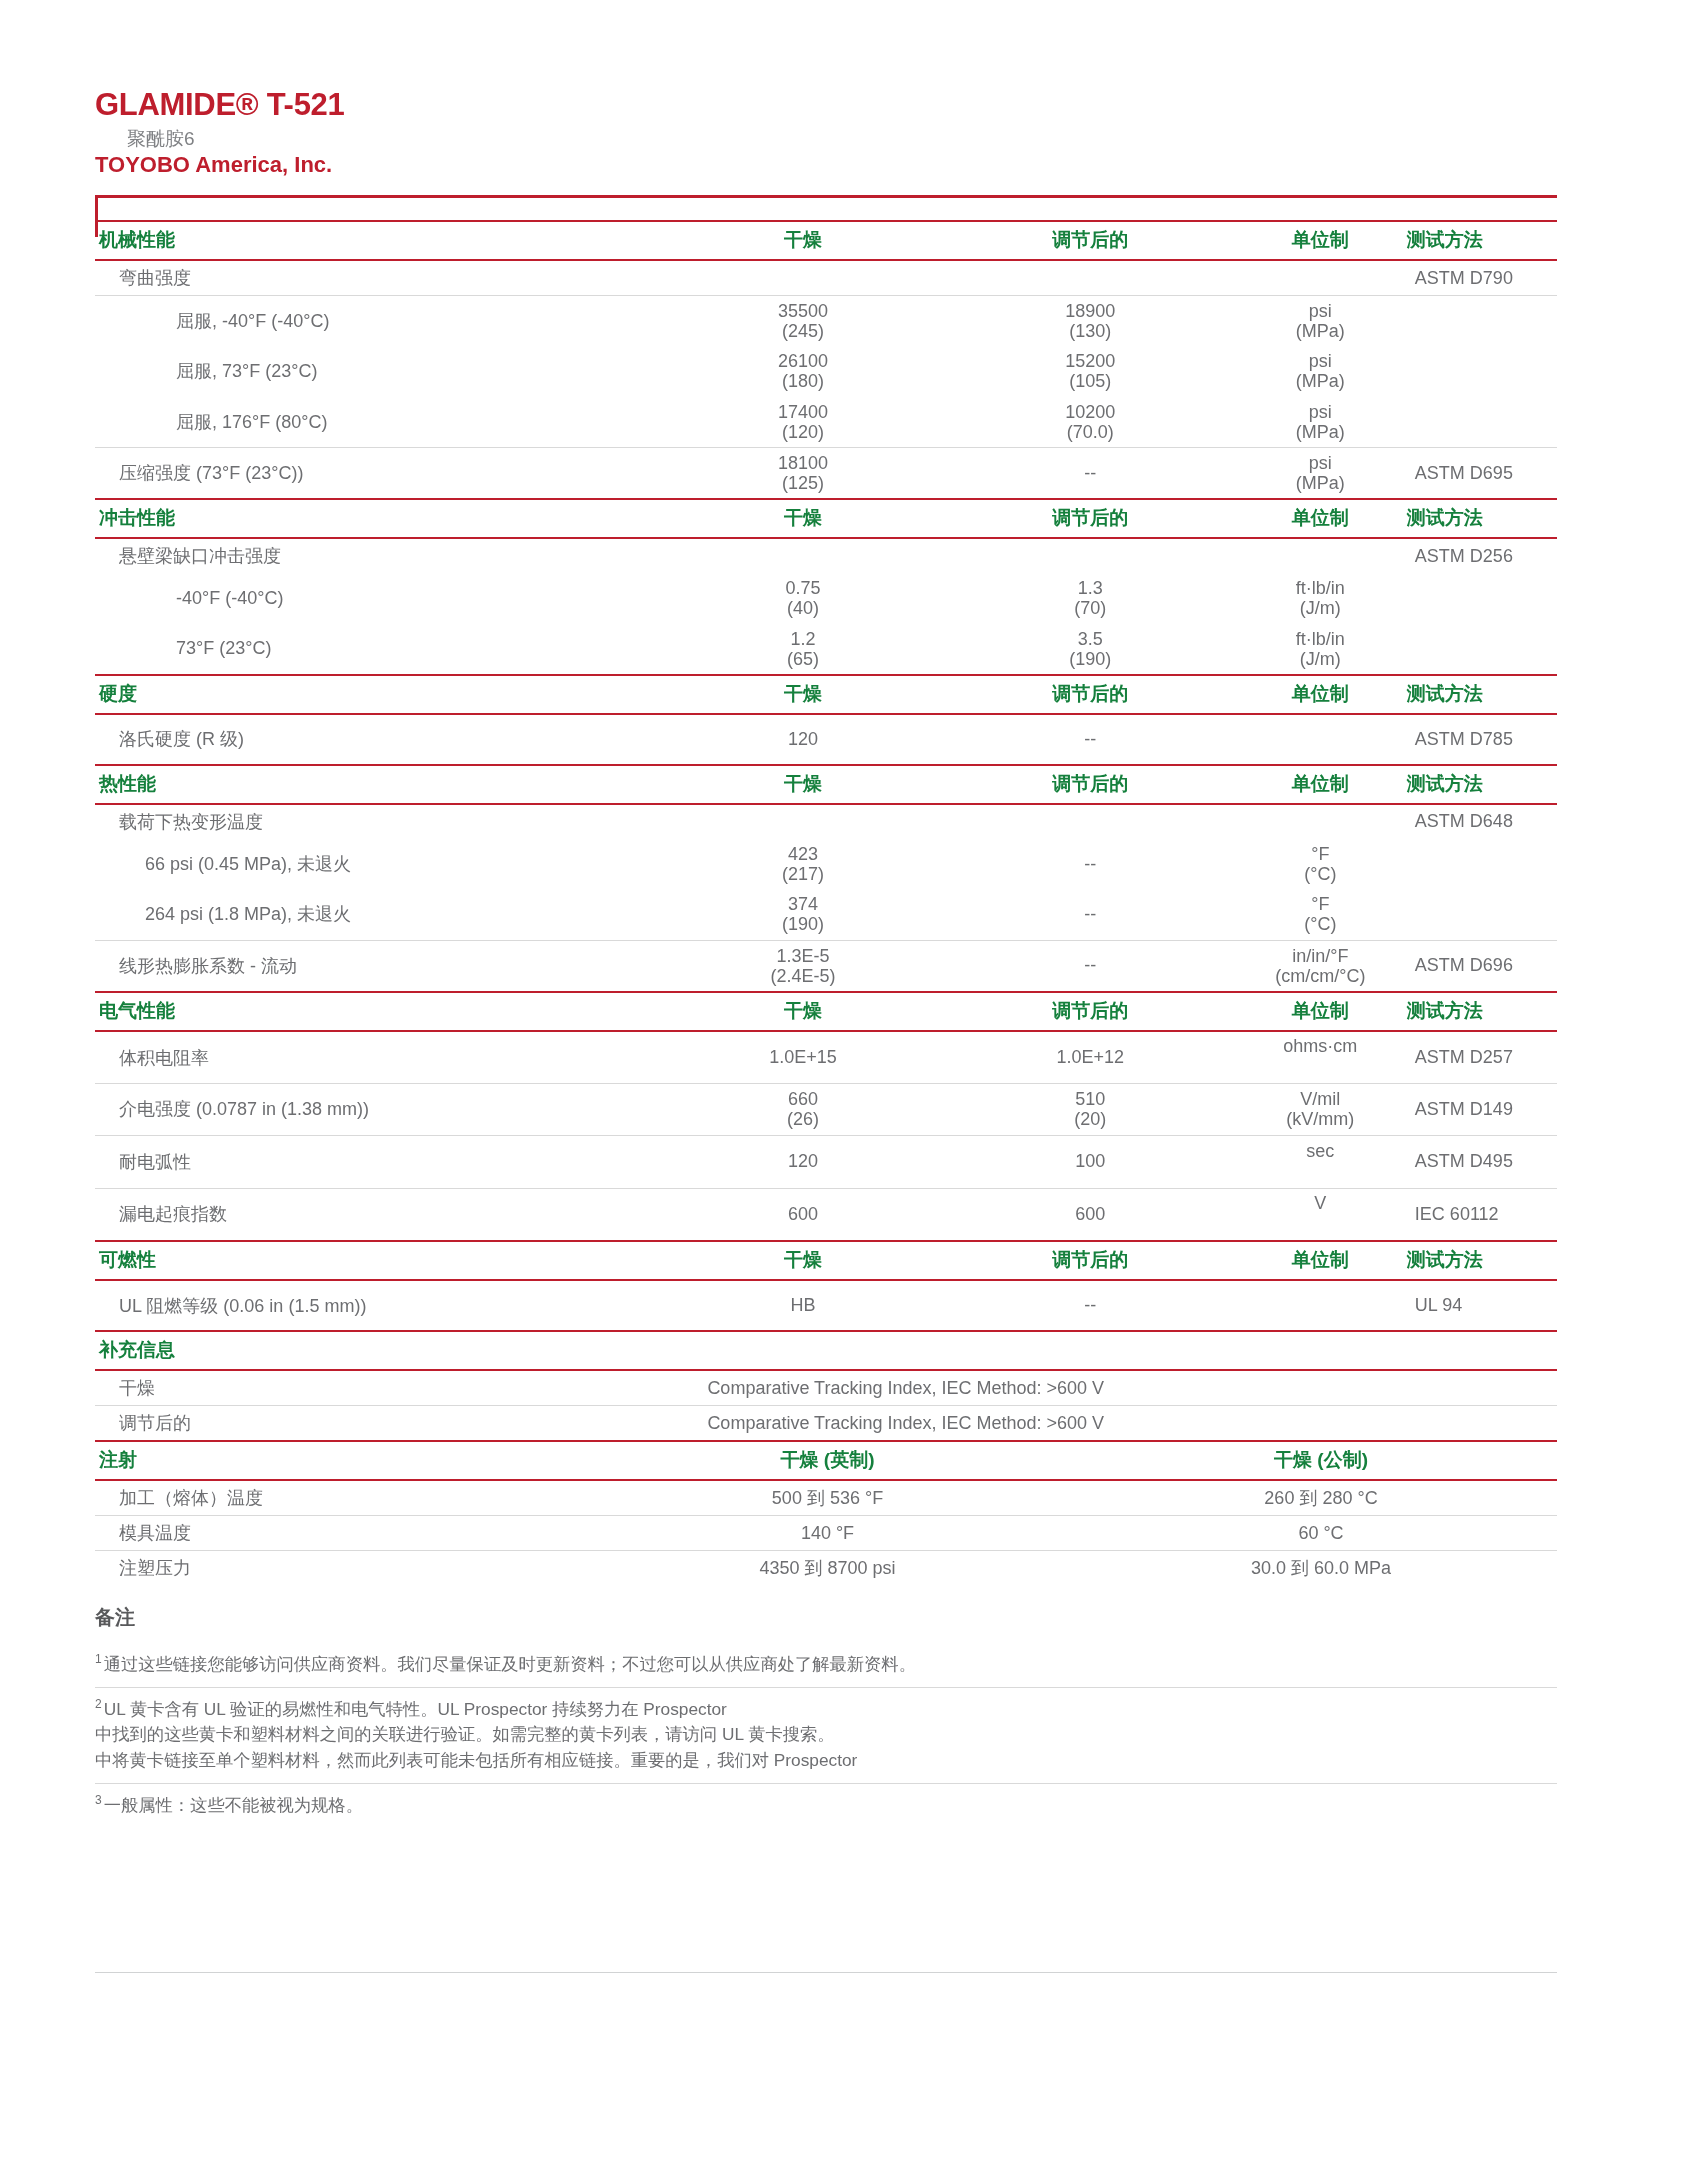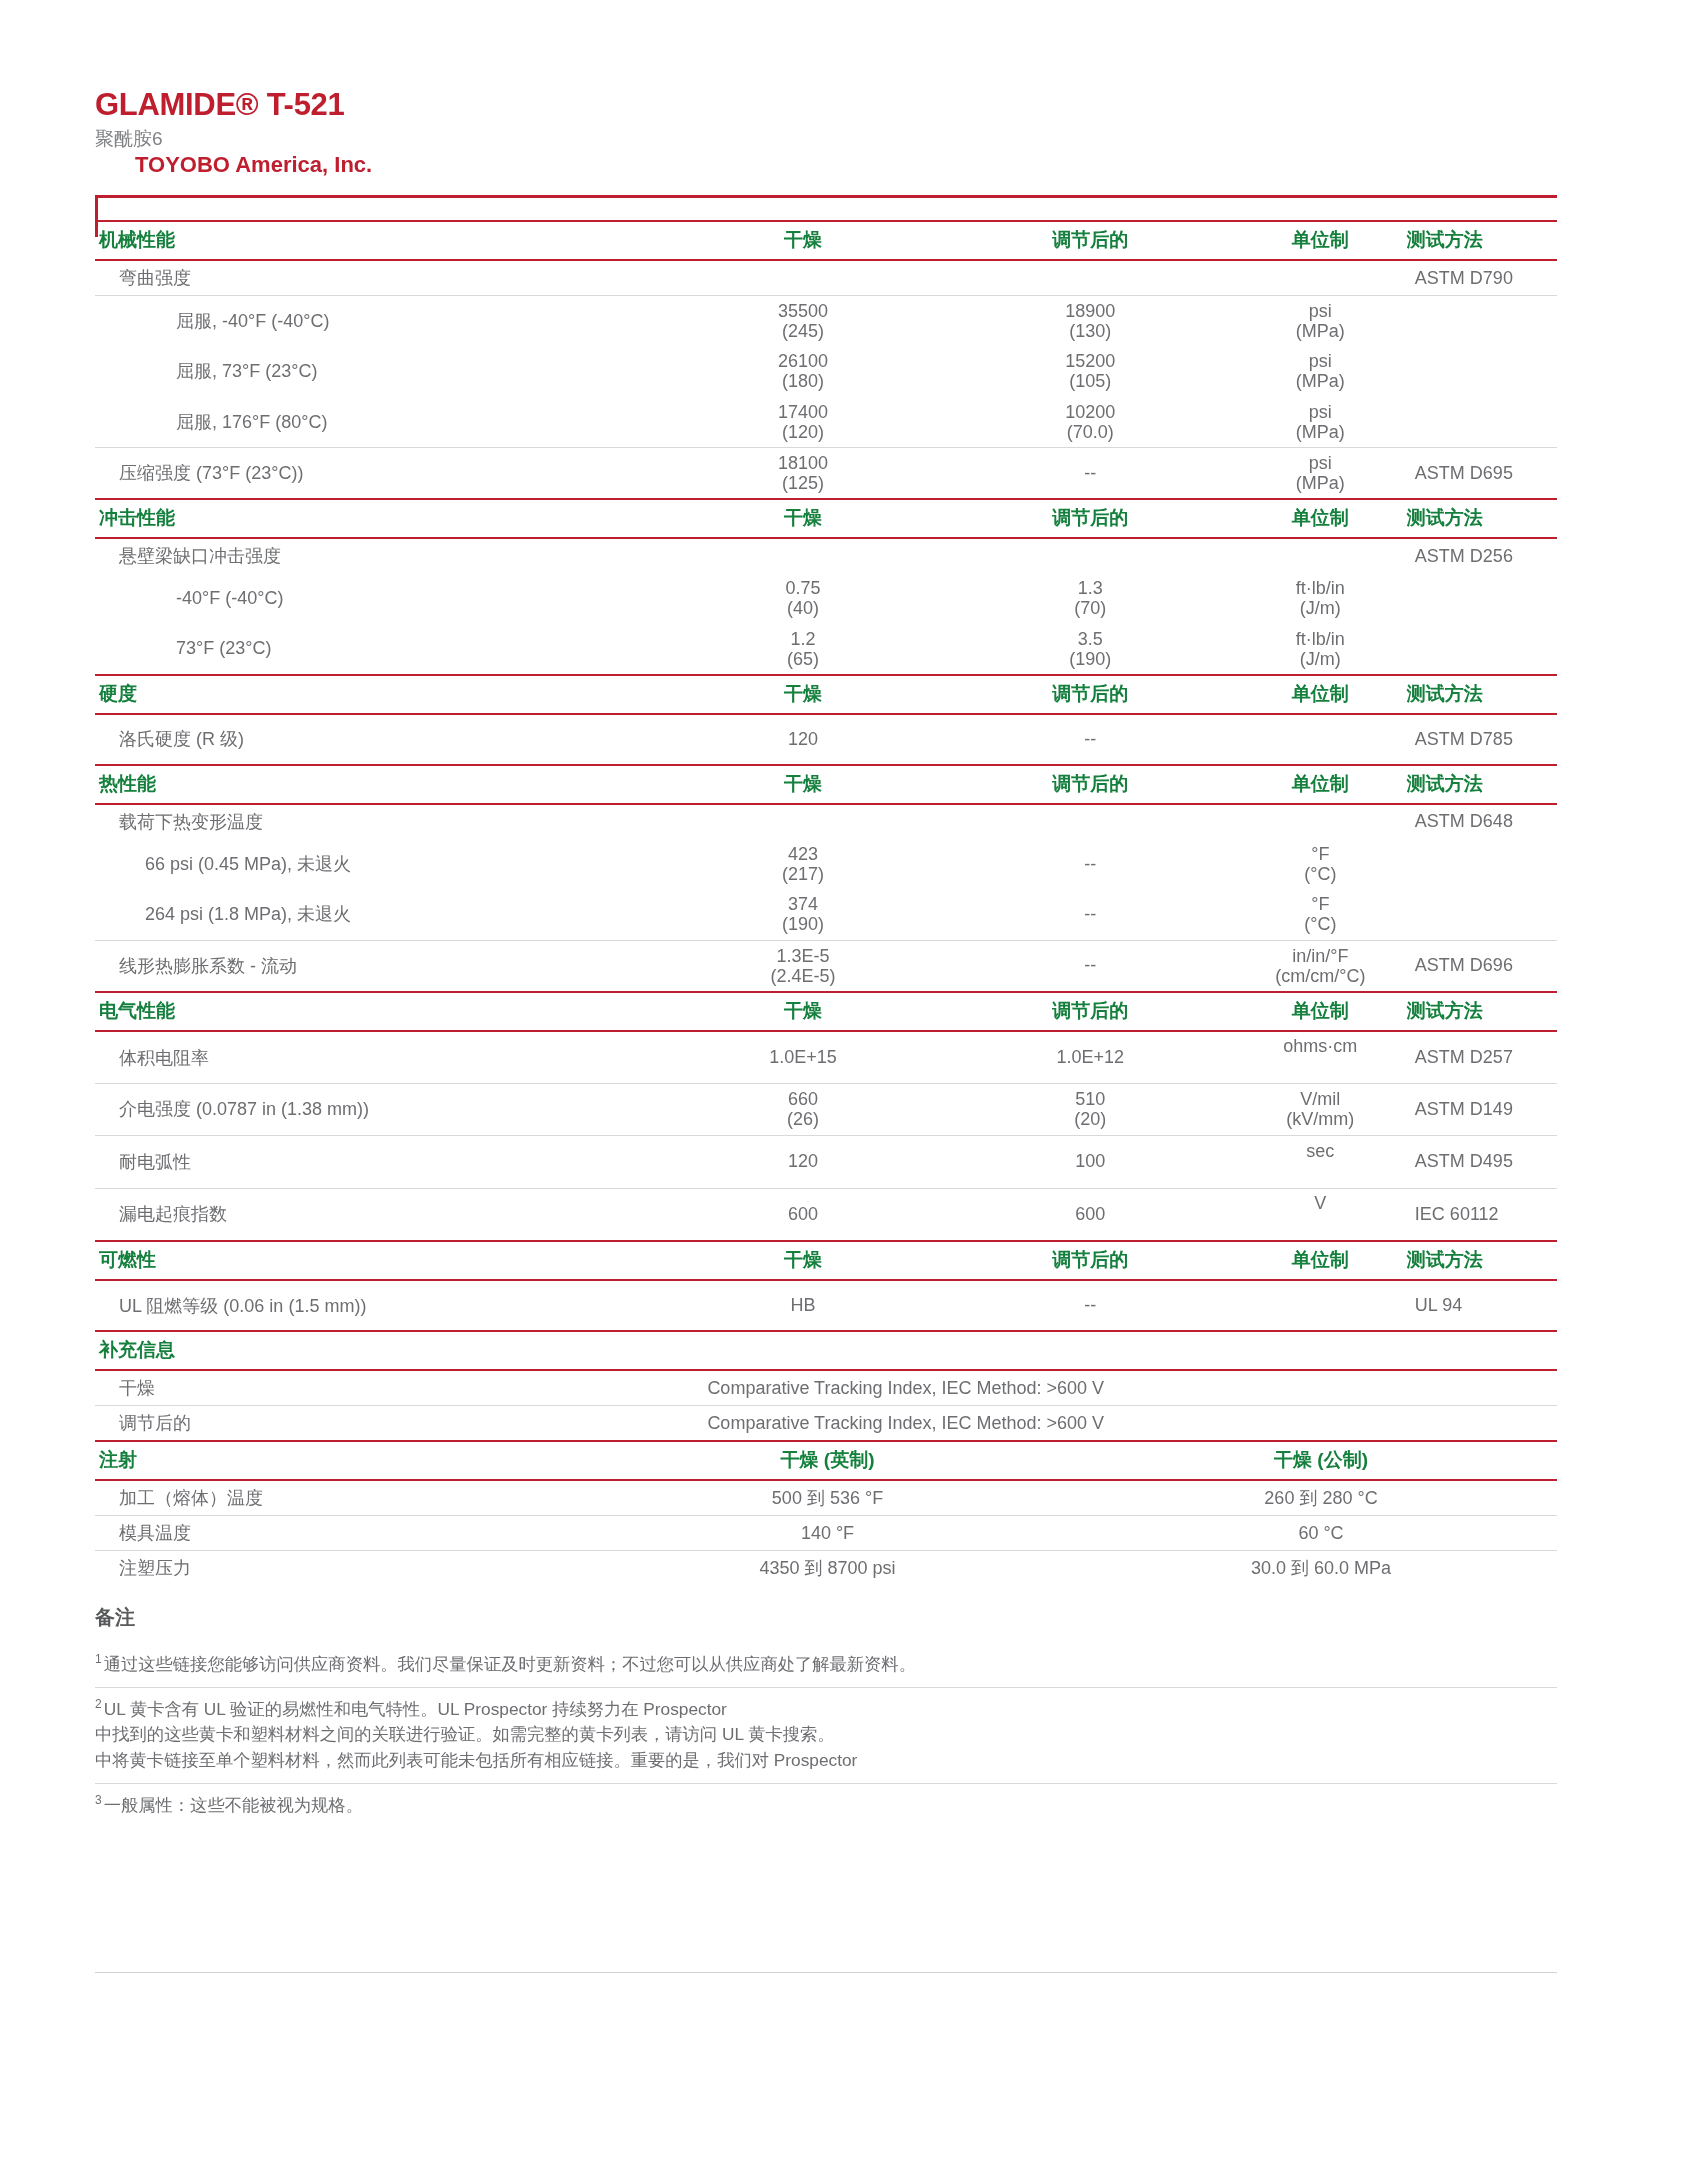--- a/index.html
+++ b/index.html
@@ -36,29 +36,29 @@
     letter-spacing: -0.3px;
     line-height: 1.05;
     white-space: nowrap;
   }
   .brand-sub {
     color: #808285;
     font-size: 19px;
     line-height: 1.35;
     margin-top: 4px;
     white-space: nowrap;
+    margin-left: 32px;
   }
   .brand-company {
     color: #be1e2d;
     font-size: 22px;
     font-weight: bold;
     line-height: 1.2;
     margin-top: 1px;
     white-space: nowrap;
-    margin-left: 40px;
   }
 
   
   .top-rule {
     position: absolute;
     left: 95px;
     top: 195px;
     width: 1462px;
     height: 3px;
     background: #be1e2d;

